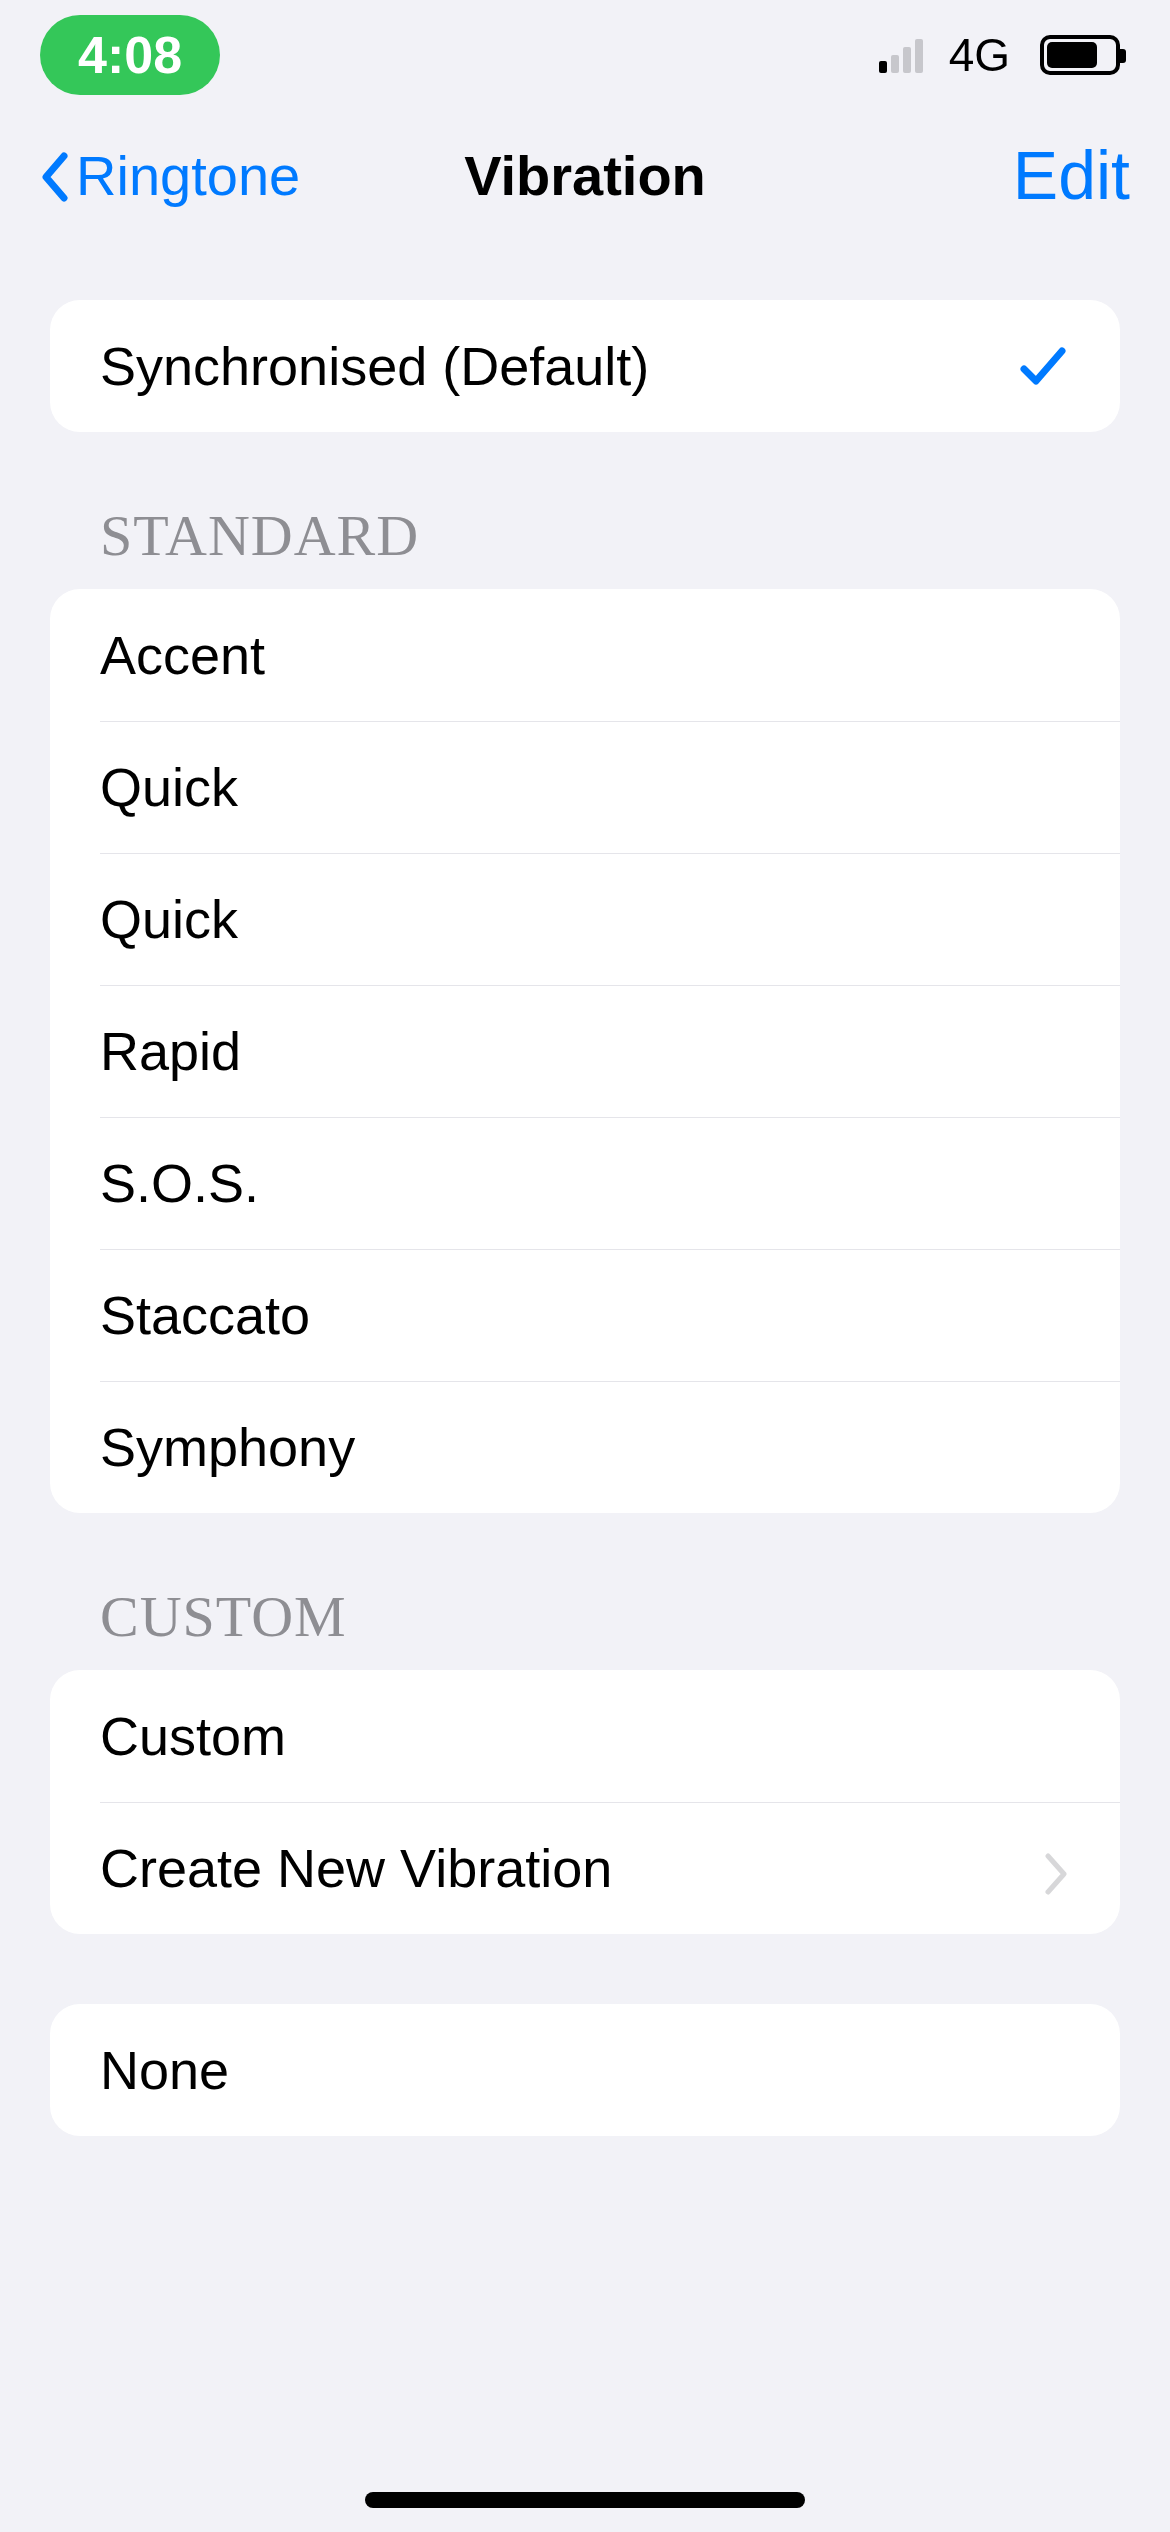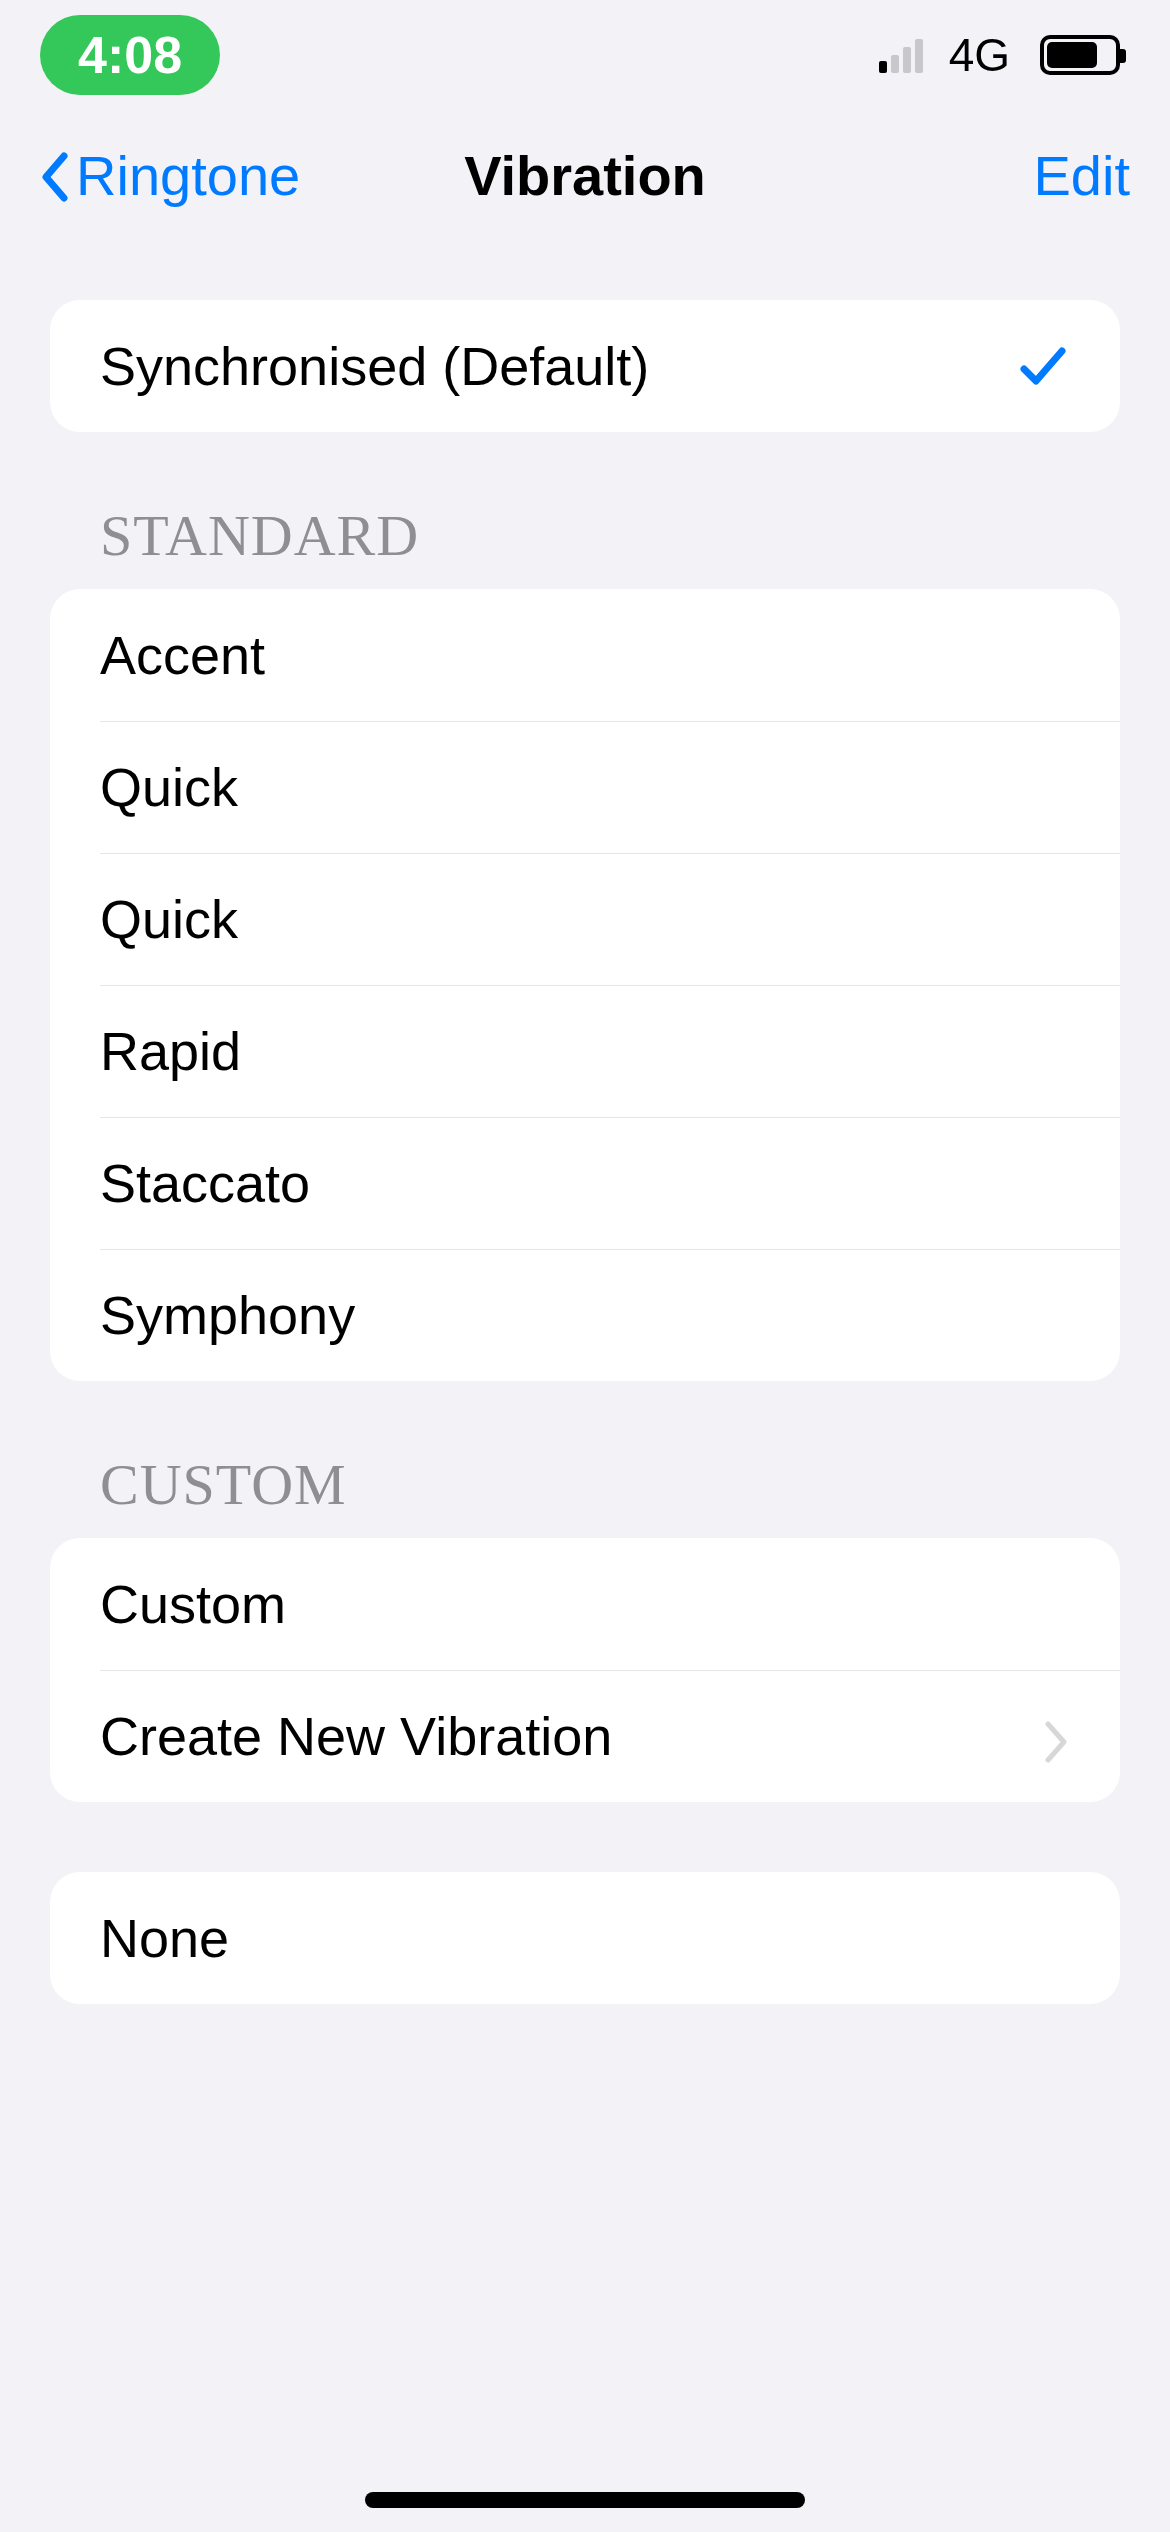--- a/index.html
+++ b/index.html
@@ -102,21 +102,21 @@
     .nav-title {
       position: absolute;
       left: 50%;
       transform: translateX(-50%);
       font-size: 56px;
       font-weight: 600;
       color: #000;
     }
     .nav-right {
       color: #007aff;
-      font-size: 56px;
+      font-size: 68px;
     }
     .content { padding: 60px 50px 0 50px; }
     .group { margin-bottom: 70px; }
     .group-header {
       font-size: 58px;
       color: #8e8e93;
       letter-spacing: 1px;
       padding: 0 0 20px 50px;
       text-transform: uppercase;
       font-family: Liberation Serif, serif;
@@ -219,20 +219,23 @@
       <div class="row">
           <span>Quick</span>
         </div>
       <div class="row">
           <span>Quick</span>
         </div>
       <div class="row">
           <span>Rapid</span>
         </div>
       <div class="row">
+          <span>S.O.S.</span>
+        </div>
+      <div class="row">
           <span>Staccato</span>
         </div>
       <div class="row">
           <span>Symphony</span>
         </div>
     </div>
   </div>
 
   <div class="group">
     <div class="group-header">Custom</div>

